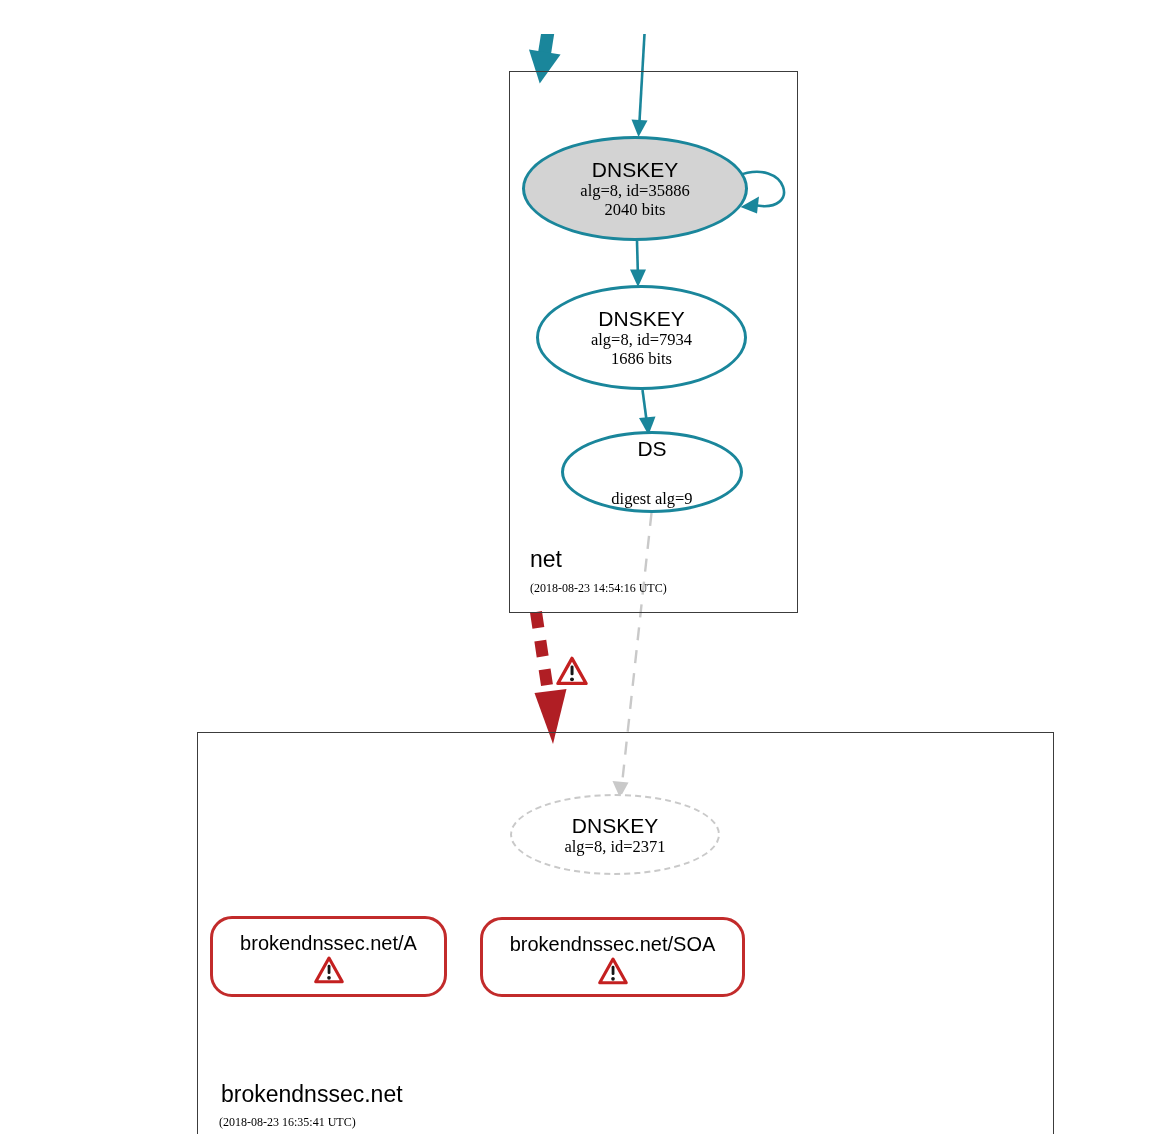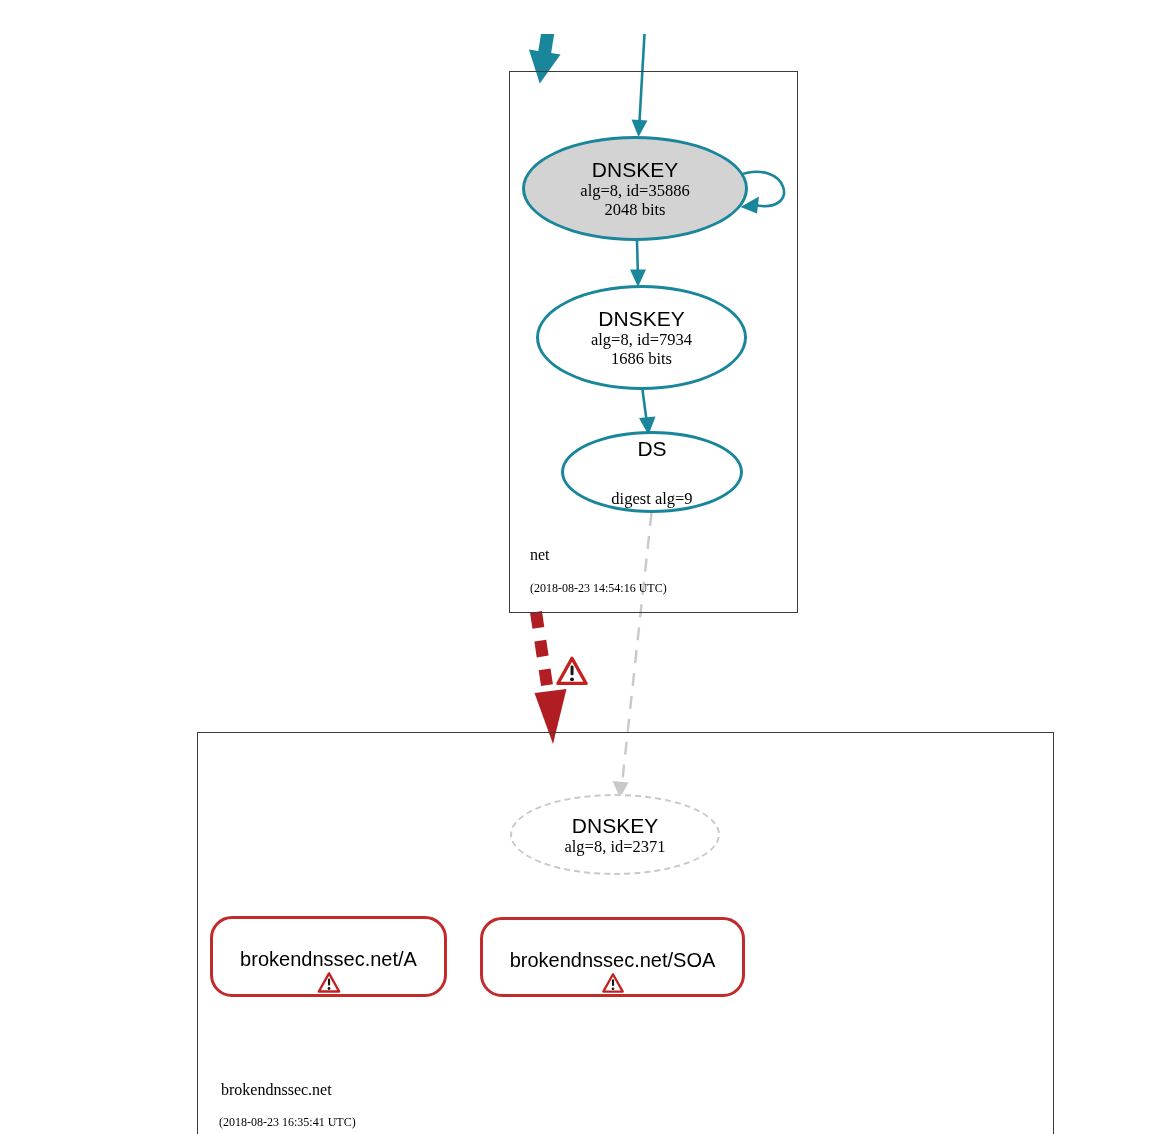--- a/index.html
+++ b/index.html
@@ -26,22 +26,22 @@
   }
   #edges { position: absolute; left: 0; top: 0; width: 1154px; height: 1134px; }
 
   .zone-box {
     position: absolute;
     border: 1.5px solid var(--box_border);
     background: transparent;
   }
   .zone-name {
     position: absolute;
-    font-size: 16px;
-    font-family: Liberation Serif, serif;
+    font-size: 23px;
+    font-family: Liberation Sans, sans-serif;
   }
   .zone-ts {
     position: absolute;
     font-size: 12px;
     font-family: "Liberation Serif", "DejaVu Serif", serif;
   }
 
   .node-ellipse {
     position: absolute;
     border-radius: 50%;
@@ -78,21 +78,21 @@
   .rrset-box {
     position: absolute;
     border: 3px solid var(--red_node);
     border-radius: 22px;
     background: #ffffff;
     box-sizing: border-box;
     display: flex;
     flex-direction: column;
     align-items: center;
     justify-content: flex-start;
-    padding-top: 28px;
+    padding-top: 12px;
   }
   .rrset-label {
     font-family: "Liberation Sans", "DejaVu Sans", sans-serif;
     font-size: 20px;
     line-height: 24px;
     color: var(--text);
     white-space: nowrap;
   }
   .rrset-a   { left: 210px; top: 882px; width: 237px; height: 81px; }
   .rrset-soa { left: 480px; top: 883px; width: 265px; height: 80px; }
@@ -163,21 +163,21 @@
 
   <svg class="warn-svg standalone-warn" width="34" height="32" viewBox="0 0 33 31">
     <use href="#warn-icon" width="33" height="31"></use>
   </svg>
 
   <div class="zone-box" style="left:509px; top:37px; width:287px; height:540px;"></div>
 
   <div class="node-ellipse ksk">
     <div class="node-title">DNSKEY</div>
     <div class="node-detail">alg=8, id=35886</div>
-    <div class="node-detail">2048 bits</div>
+    <div class="node-detail">2040 bits</div>
   </div>
 
   <div class="node-ellipse zsk">
     <div class="node-title">DNSKEY</div>
     <div class="node-detail">alg=8, id=7934</div>
     <div class="node-detail">1686 bits</div>
   </div>
 
   <div class="node-ellipse ds">
     <div class="node-title">DS</div>

